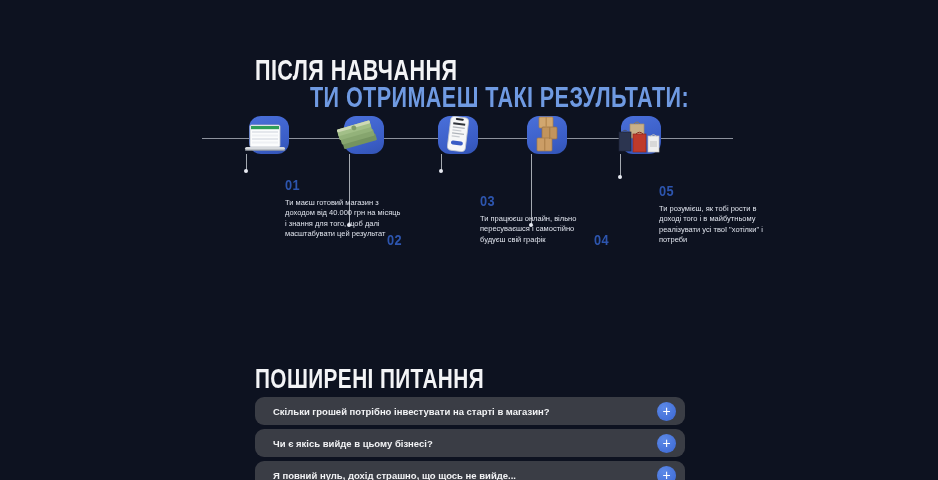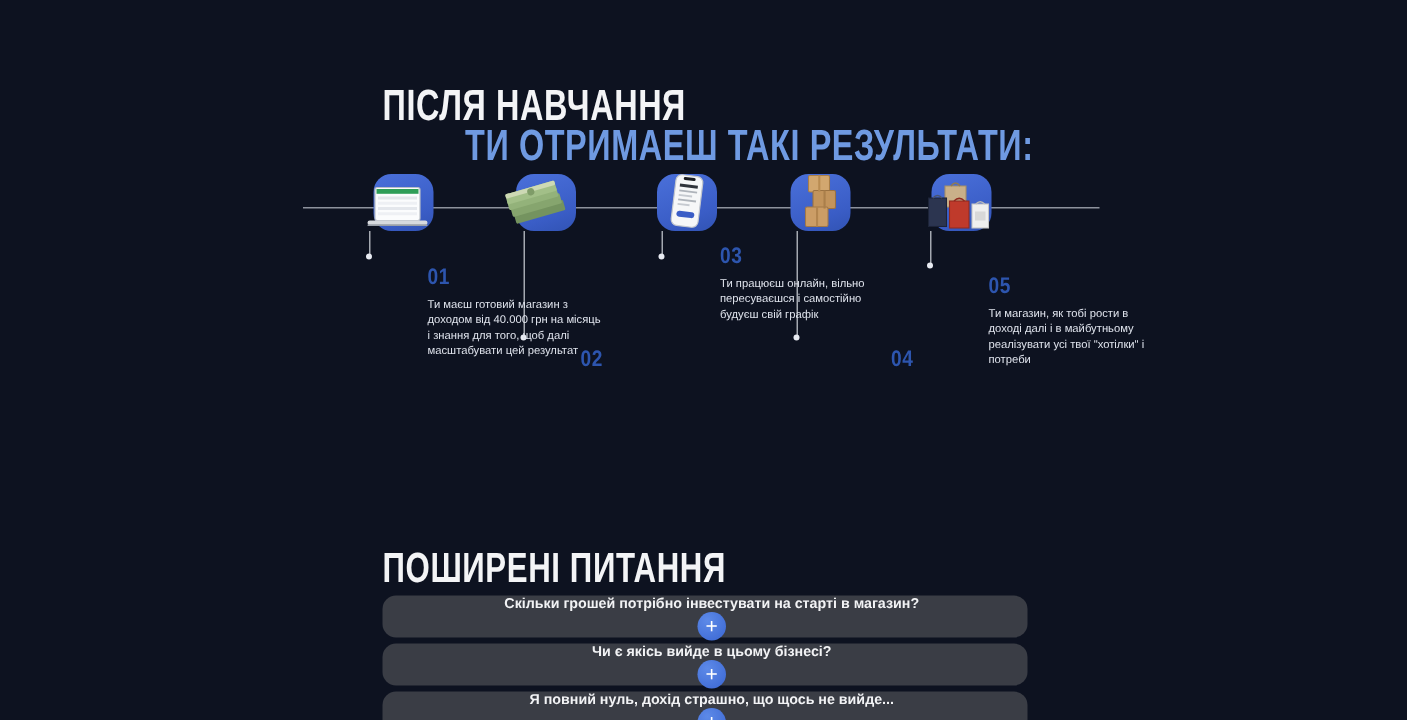--- a/index.html
+++ b/index.html
@@ -45,21 +45,21 @@
     margin-top:5px; font-size:7.5px; line-height:1.38; color:#dfe3ec;
     font-weight:normal;
   }
 
   
   .faq-title { position:absolute; left:255px; top:362px; font-size:26px; color:#f3f4f6; }
   .faq-row {
     position:absolute; left:255px; width:430px; height:28px;
     background:#3a3d45; border-radius:9px;
     display:flex; align-items:center;
-    padding:0 9px 0 18px; cursor:pointer;flex-direction:column;
+    padding:0 9px 0 18px; cursor:pointer;
   }
   .faq-row .q { flex:1; font-size:9.5px; font-weight:bold; color:#f2f3f5; }
   .plus-btn {
     width:19px; height:19px; border-radius:50%; border:none;
     background:radial-gradient(circle at 35% 30%, #5d8ae8, #3a66d2);
     color:#fff; font-size:14px; line-height:17px; text-align:center;
     cursor:pointer; flex:0 0 auto; padding:0; font-family:"Liberation Sans",sans-serif;
   }
 </style>
 </head>
@@ -155,30 +155,30 @@
     <div class="connector" style="left:620px; top:154px; height:22px"></div>
     <div class="dot" style="left:618px; top:175px"></div>
 
     <div class="step" style="left:243px; top:176px; width:116px">
       <div class="step-number">01</div>
       <div class="step-text">Ти маєш готовий магазин з доходом від 40.000 грн на місяць і знання для того, щоб далі масштабувати цей результат</div>
     </div>
     <div class="step" style="left:345px; top:231px; width:122px">
       <div class="step-number">02</div>
     </div>
-    <div class="step" style="left:438px; top:162px; width:112px">
+    <div class="step" style="left:438px; top:192px; width:112px">
       <div class="step-number">03</div>
       <div class="step-text">Ти працюєш онлайн, вільно пересуваєшся і самостійно будуєш свій графік</div>
     </div>
     <div class="step" style="left:552px; top:231px; width:122px">
       <div class="step-number">04</div>
     </div>
     <div class="step" style="left:617px; top:182px; width:108px">
       <div class="step-number">05</div>
-      <div class="step-text">Ти магазин, як тобі рости в доході далі і в майбутньому реалізувати усі твої "хотілки" і потреби</div>
+      <div class="step-text">Ти розумієш, як тобі рости в доході того і в майбутньому реалізувати усі твої "хотілки" і потреби</div>
     </div>
   </section>
 
   <section>
     <div class="faq-title cond">ПОШИРЕНІ ПИТАННЯ</div>
 
     <div class="faq-row" style="top:397px">
       <span class="q">Скільки грошей потрібно інвестувати на старті в магазин?</span>
       <button class="plus-btn">+</button>
     </div>

